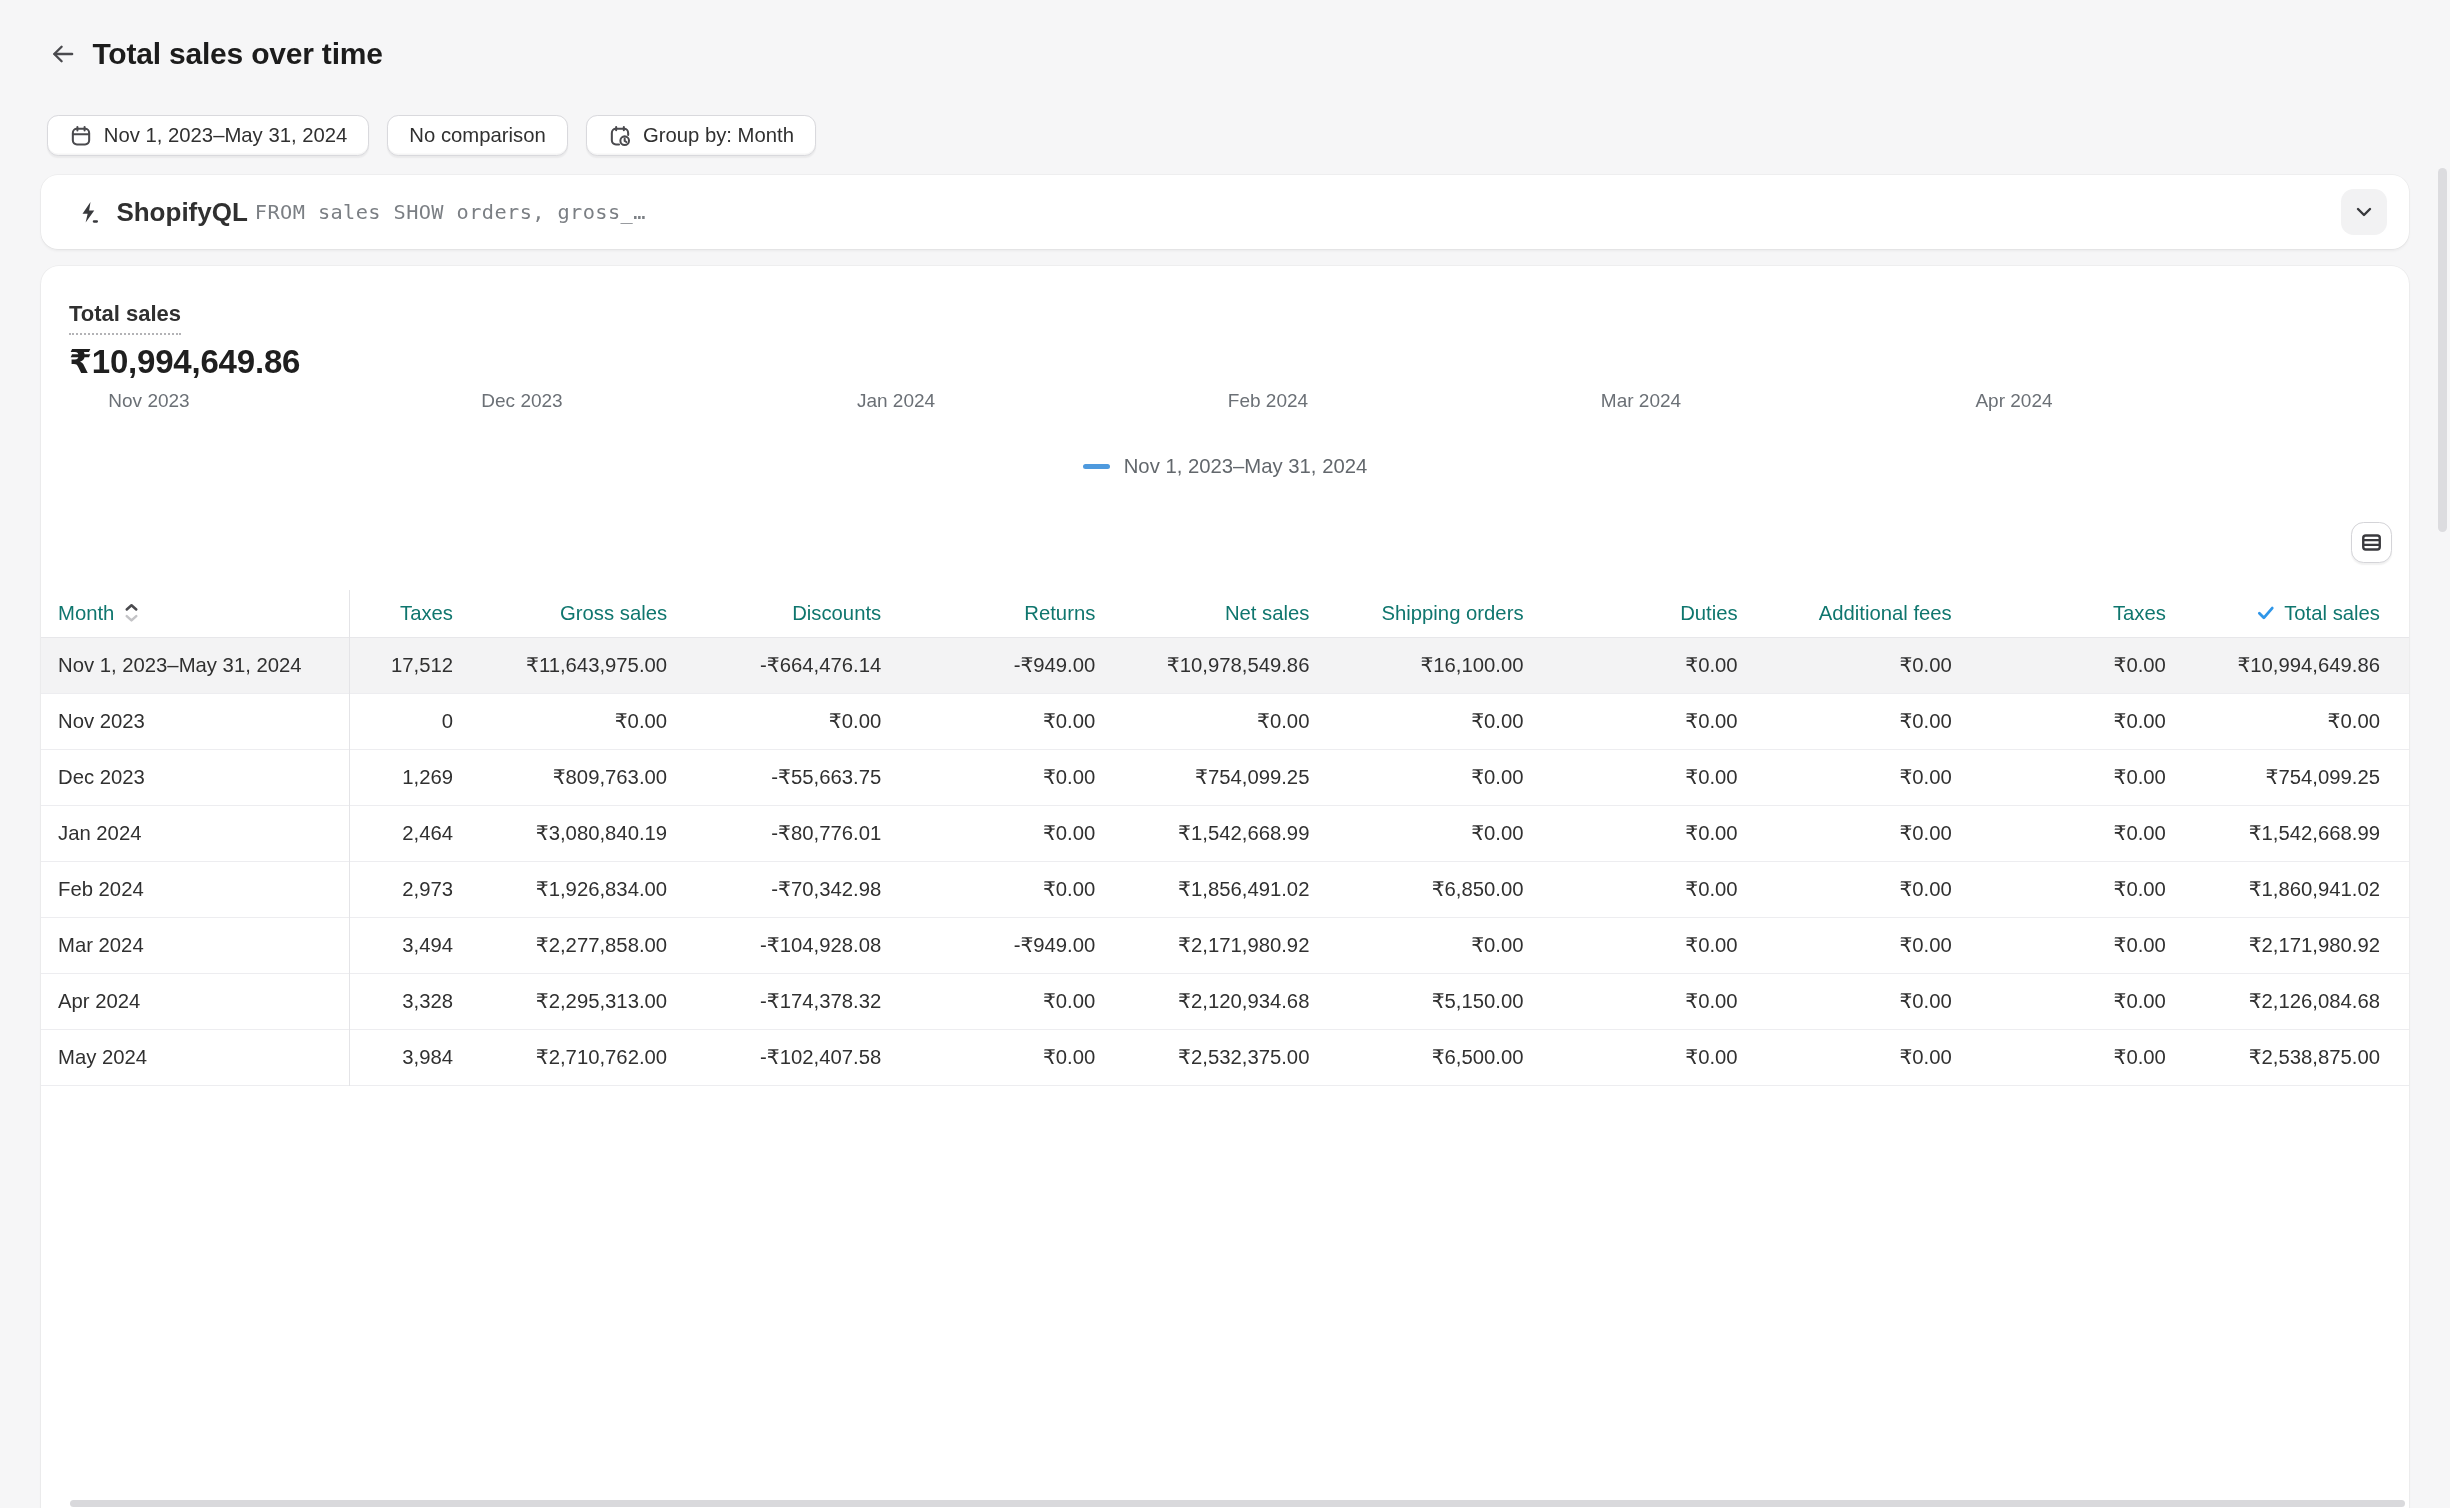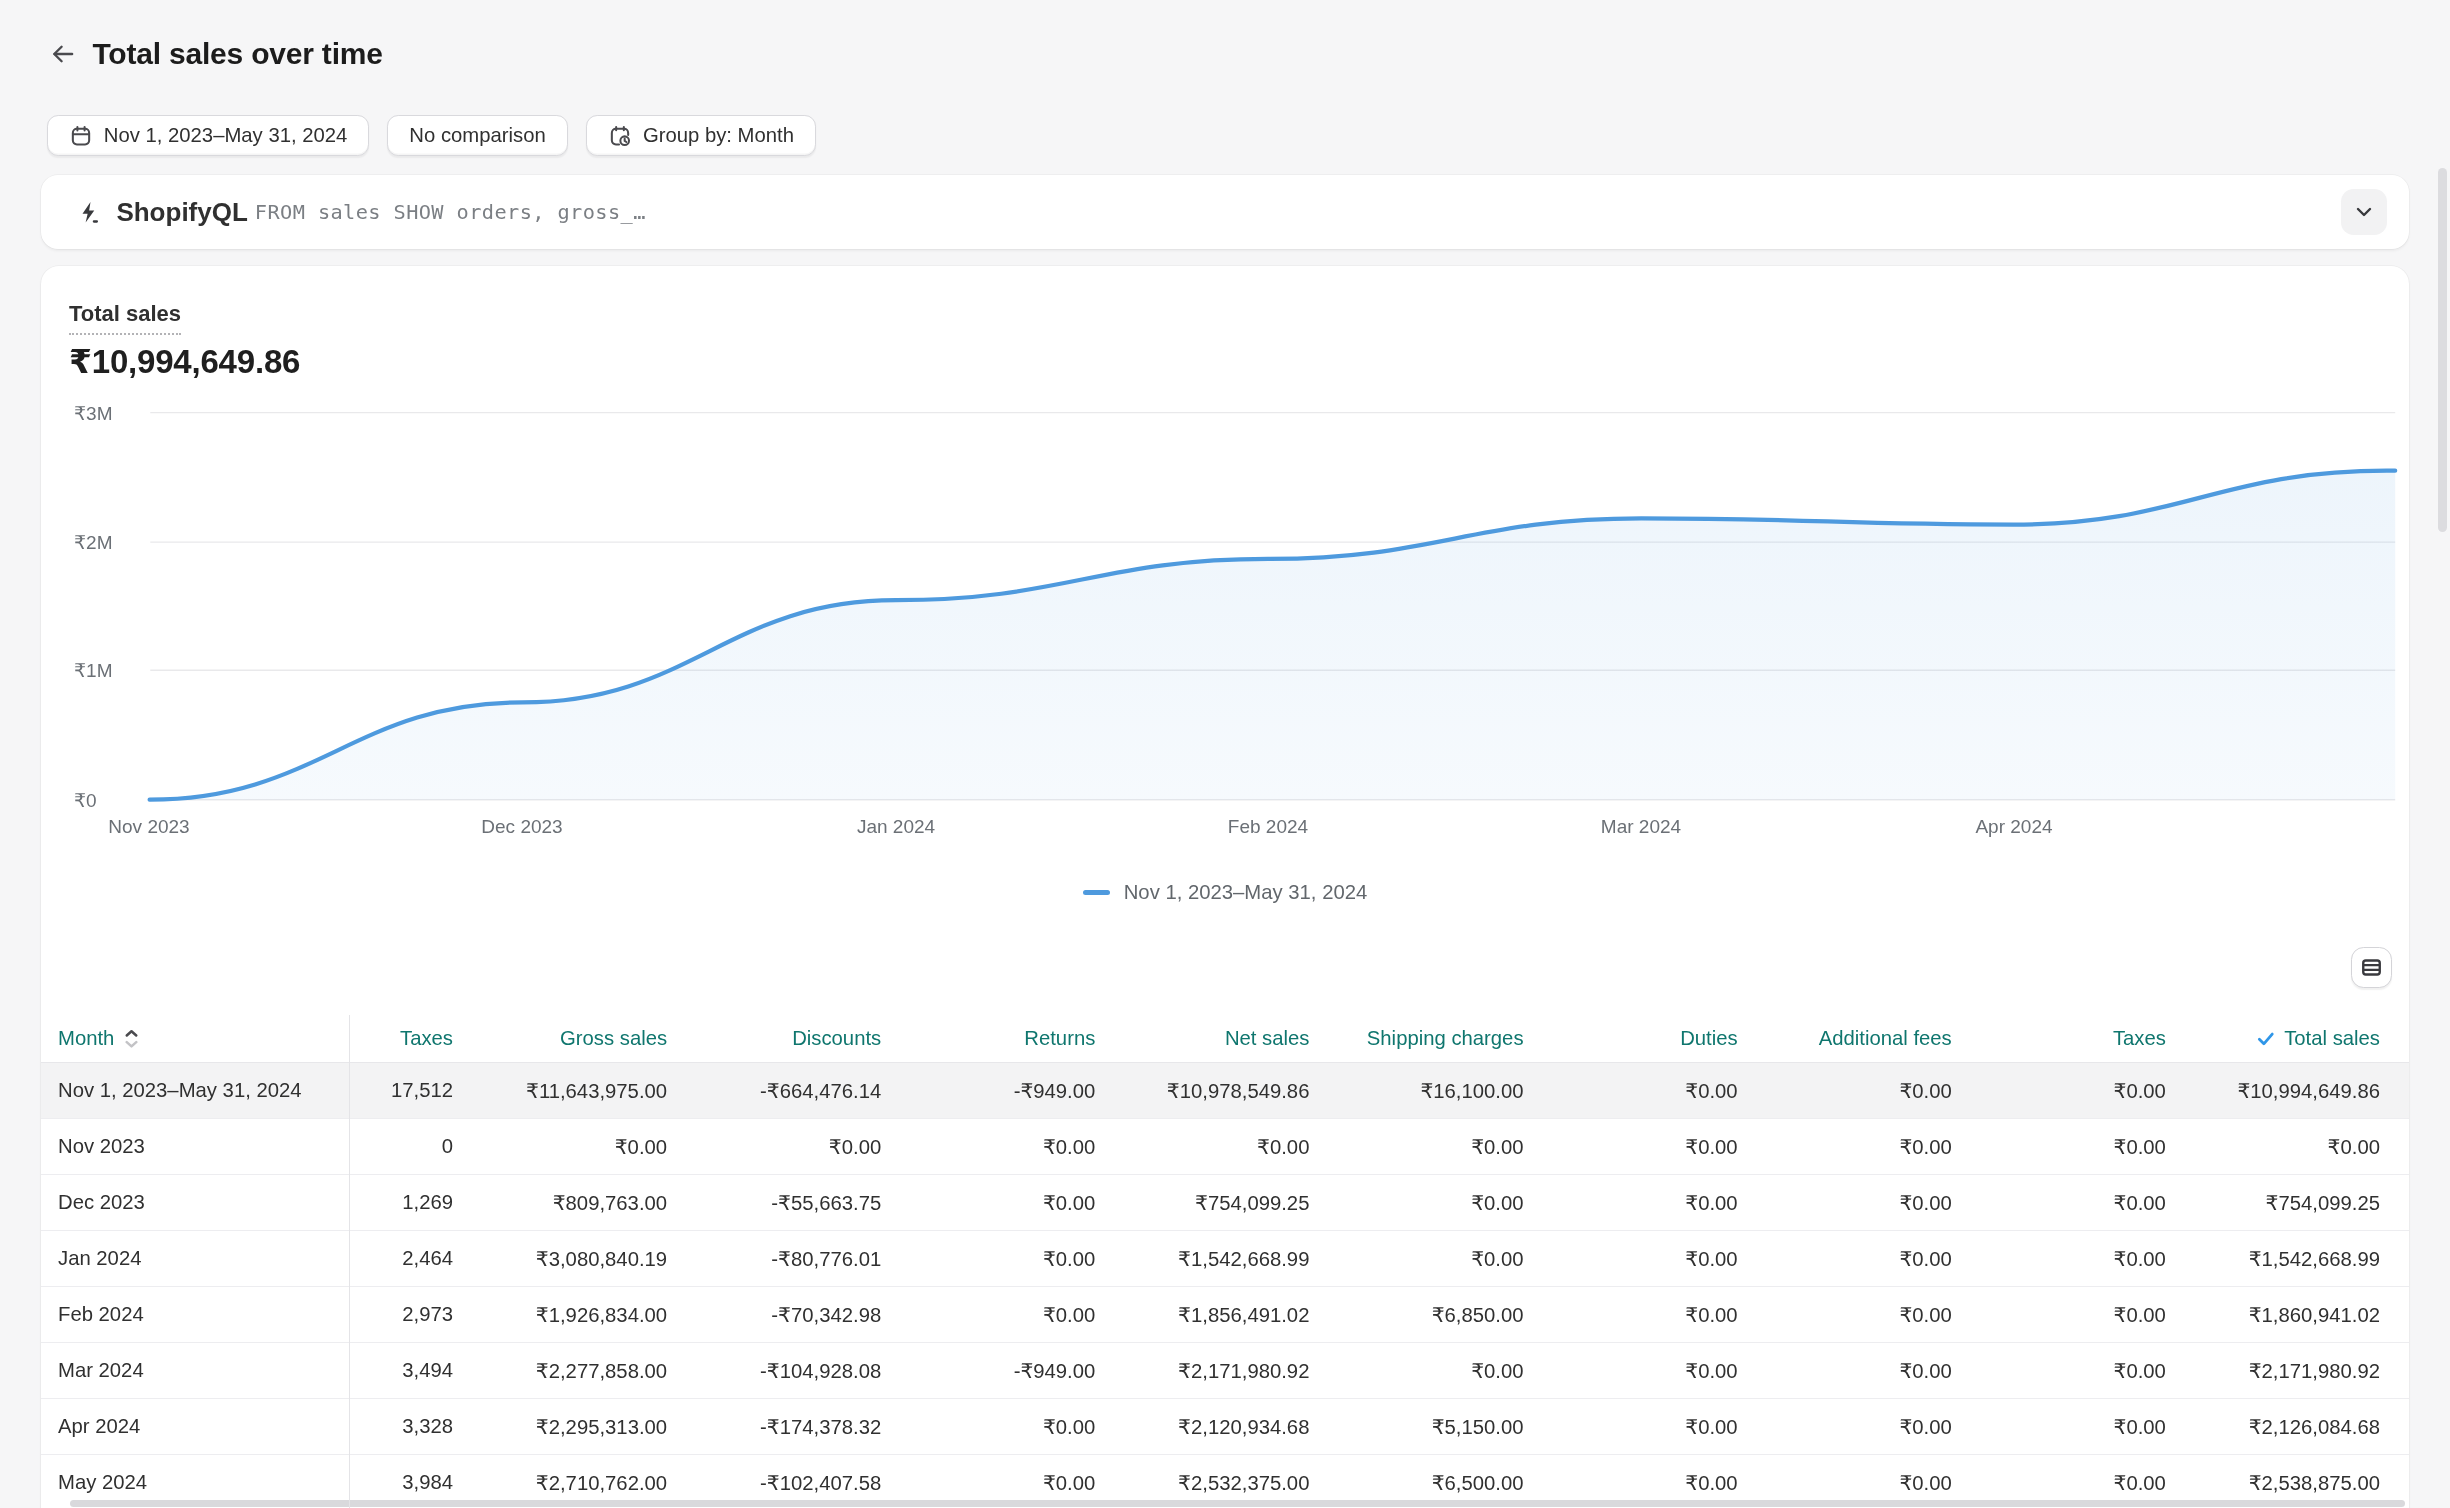--- a/index.html
+++ b/index.html
@@ -142,43 +142,20 @@
     </svg>
   </button>
 </div>
 
 <div class="main-card">
 
   <span class="metric-label">Total sales</span>
   <div class="metric-value">₹10,994,649.86</div>
 
   
-  <div class="chart-area">
-    <svg class="plot" width="2369" height="406" viewBox="0 0 3382 580">
-      <defs>
-        <linearGradient id="areaFill" x1="0" y1="0" x2="0" y2="1">
-          <stop offset="0" stop-color="#4e9ade" stop-opacity="0.10"></stop>
-          <stop offset="1" stop-color="#4e9ade" stop-opacity="0.05"></stop>
-        </linearGradient>
-      </defs>
-
-      <line x1="155" y1="18" x2="3362" y2="18" stroke="#e9e9eb" stroke-width="2"></line>
-      <line x1="155" y1="203" x2="3362" y2="203" stroke="#e9e9eb" stroke-width="2"></line>
-      <line x1="155" y1="386" x2="3362" y2="386" stroke="#e9e9eb" stroke-width="2"></line>
-      <line x1="155" y1="571" x2="3362" y2="571" stroke="#e9e9eb" stroke-width="2"></line>
-
-      <path d="M154,571 C394,571 447,432 687,432 C927,432 980,286 1220,286 C1460,286 1512,227 1752,227 C1992,227 2045,169 2285,169 C2525,169 2577,178 2817,178 C3057,178 3110,101 3350,101 L3362,101 L3362,571 L154,571 Z" fill="url(#areaFill)"></path>
-
-      <path d="M154,571 C394,571 447,432 687,432 C927,432 980,286 1220,286 C1460,286 1512,227 1752,227 C1992,227 2045,169 2285,169 C2525,169 2577,178 2817,178 C3057,178 3110,101 3350,101 L3362,101" fill="none" stroke="#4e9ade" stroke-width="6" stroke-linecap="round"></path>
-    </svg>
-    <span class="y-tick" style="top:12.6px">₹3M</span>
-    <span class="y-tick" style="top:142px">₹2M</span>
-    <span class="y-tick" style="top:270px">₹1M</span>
-    <span class="y-tick" style="top:400px">₹0</span>
-  </div>
   <div class="x-axis">
     <span class="x-tick" style="left:108px">Nov 2023</span>
     <span class="x-tick" style="left:481px">Dec 2023</span>
     <span class="x-tick" style="left:855px">Jan 2024</span>
     <span class="x-tick" style="left:1227px">Feb 2024</span>
     <span class="x-tick" style="left:1600px">Mar 2024</span>
     <span class="x-tick" style="left:1973px">Apr 2024</span>
   </div>
 
   
@@ -205,21 +182,21 @@
         <svg width="17" height="19.6" viewBox="0 0 12 14">
           <path d="M2.6 4.6 6 1.6 9.4 4.6" fill="none" stroke="#4a4a4e" stroke-width="1.8" stroke-linecap="round" stroke-linejoin="round"></path>
           <path d="M2.6 9.4 6 12.4 9.4 9.4" fill="none" stroke="#c3c3c6" stroke-width="1.8" stroke-linecap="round" stroke-linejoin="round"></path>
         </svg>
       </div>
       <div class="tcell th">Taxes</div>
       <div class="tcell th">Gross sales</div>
       <div class="tcell th">Discounts</div>
       <div class="tcell th">Returns</div>
       <div class="tcell th">Net sales</div>
-      <div class="tcell th">Shipping charges</div>
+      <div class="tcell th">Shipping orders</div>
       <div class="tcell th">Duties</div>
       <div class="tcell th">Additional fees</div>
       <div class="tcell th">Taxes</div>
       <div class="tcell th th-total">
         <svg width="19.6" height="19.6" viewBox="0 0 14 14">
           <path d="M2.4 7.4 5.6 10.6 11.6 3.6" fill="none" stroke="#2f96e8" stroke-width="2" stroke-linecap="round" stroke-linejoin="round"></path>
         </svg>
         <span>Total sales</span>
       </div>
     </div>

